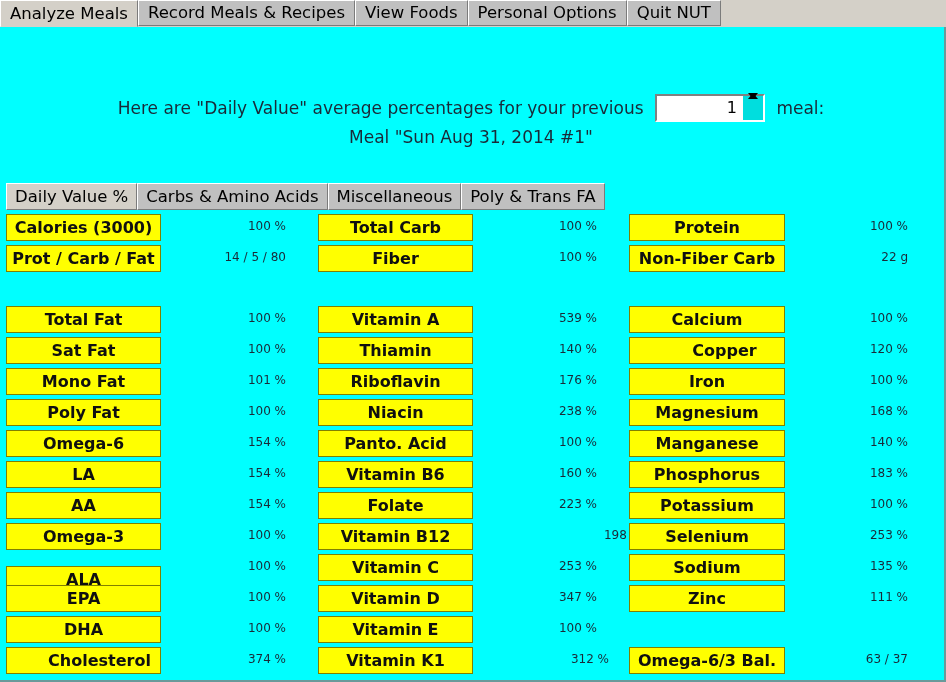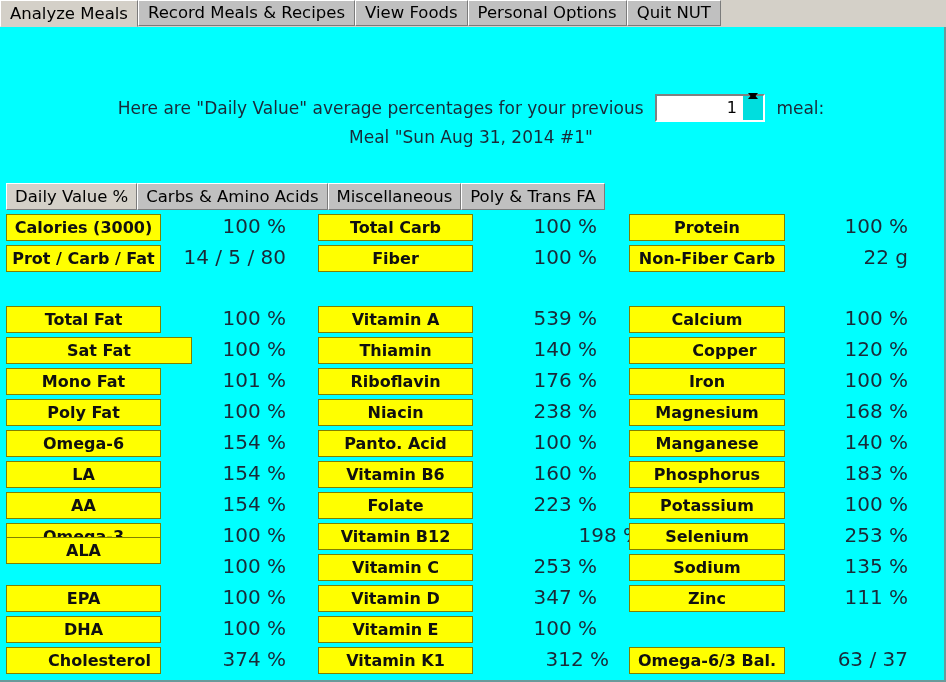--- a/index.html
+++ b/index.html
@@ -178,21 +178,21 @@
     font-weight: bold;
     color: #101010;
     white-space: nowrap;
     overflow: hidden;
   }
   .cell-value {
     position: absolute;
     height: 27px;
     line-height: 25px;
     text-align: right;
-    font-size: 20px;
+    font-size: 12px;
     color: #1a2a38;
     white-space: nowrap;
   }
 </style>
 </head>
 <body>
 
 <div id="menubar">
     <div class="menu-tab selected">Analyze Meals</div>
     <div class="menu-tab">Record Meals &amp; Recipes</div>
@@ -232,35 +232,35 @@
       <div class="cell-label" style="left: 318px; top: 187px; width: 155px;">Total Carb</div>
       <div class="cell-value" style="left: 473px; top: 187px; width: 124px;">100 %</div>
       <div class="cell-label" style="left: 318px; top: 218px; width: 155px;">Fiber</div>
       <div class="cell-value" style="left: 473px; top: 218px; width: 124px;">100 %</div>
       <div class="cell-label" style="left: 629px; top: 187px; width: 156px;">Protein</div>
       <div class="cell-value" style="left: 785px; top: 187px; width: 123px;">100 %</div>
       <div class="cell-label" style="left: 629px; top: 218px; width: 156px;">Non-Fiber Carb</div>
       <div class="cell-value" style="left: 785px; top: 218px; width: 123px;">22 g</div>
       <div class="cell-label" style="left: 6px; top: 279px; width: 155px;">Total Fat</div>
       <div class="cell-value" style="left: 161px; top: 279px; width: 125px;">100 %</div>
-      <div class="cell-label" style="left: 6px; top: 310px; width: 186px;">Sat Fat</div>
+      <div class="cell-label" style="left: 6px; top: 310px; width: 155px;">Sat Fat</div>
       <div class="cell-value" style="left: 161px; top: 310px; width: 125px;">100 %</div>
       <div class="cell-label" style="left: 6px; top: 341px; width: 155px;">Mono Fat</div>
       <div class="cell-value" style="left: 161px; top: 341px; width: 125px;">101 %</div>
       <div class="cell-label" style="left: 6px; top: 372px; width: 155px;">Poly Fat</div>
       <div class="cell-value" style="left: 161px; top: 372px; width: 125px;">100 %</div>
       <div class="cell-label" style="left: 6px; top: 403px; width: 155px;">Omega-6</div>
       <div class="cell-value" style="left: 161px; top: 403px; width: 125px;">154 %</div>
       <div class="cell-label" style="left: 6px; top: 434px; width: 155px;">LA</div>
       <div class="cell-value" style="left: 161px; top: 434px; width: 125px;">154 %</div>
       <div class="cell-label" style="left: 6px; top: 465px; width: 155px;">AA</div>
       <div class="cell-value" style="left: 161px; top: 465px; width: 125px;">154 %</div>
       <div class="cell-label" style="left: 6px; top: 496px; width: 155px;">Omega-3</div>
       <div class="cell-value" style="left: 161px; top: 496px; width: 125px;">100 %</div>
-      <div class="cell-label" style="left: 6px; top: 510px; width: 155px;">ALA</div>
+      <div class="cell-label" style="left: 6px; top: 539px; width: 155px;">ALA</div>
       <div class="cell-value" style="left: 161px; top: 527px; width: 125px;">100 %</div>
       <div class="cell-label" style="left: 6px; top: 558px; width: 155px;">EPA</div>
       <div class="cell-value" style="left: 161px; top: 558px; width: 125px;">100 %</div>
       <div class="cell-label" style="left: 6px; top: 589px; width: 155px;">DHA</div>
       <div class="cell-value" style="left: 161px; top: 589px; width: 125px;">100 %</div>
       <div class="cell-label" style="left: 6px; top: 620px; width: 155px; padding-left: 32px;">Cholesterol</div>
       <div class="cell-value" style="left: 161px; top: 620px; width: 125px;">374 %</div>
       <div class="cell-label" style="left: 318px; top: 279px; width: 155px;">Vitamin A</div>
       <div class="cell-value" style="left: 473px; top: 279px; width: 124px;">539 %</div>
       <div class="cell-label" style="left: 318px; top: 310px; width: 155px;">Thiamin</div>

